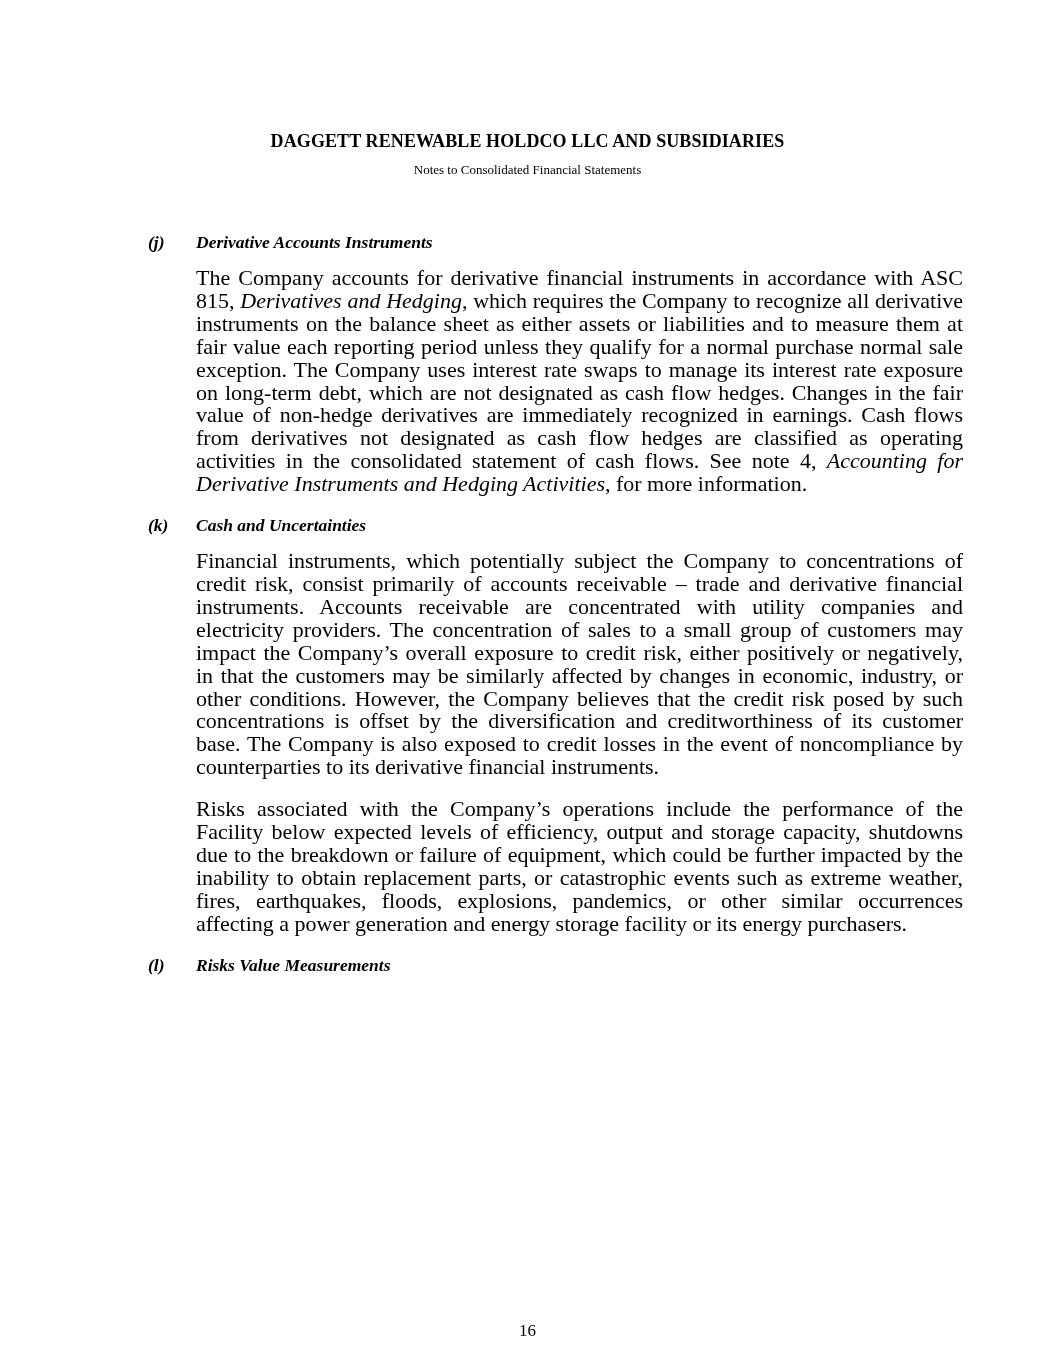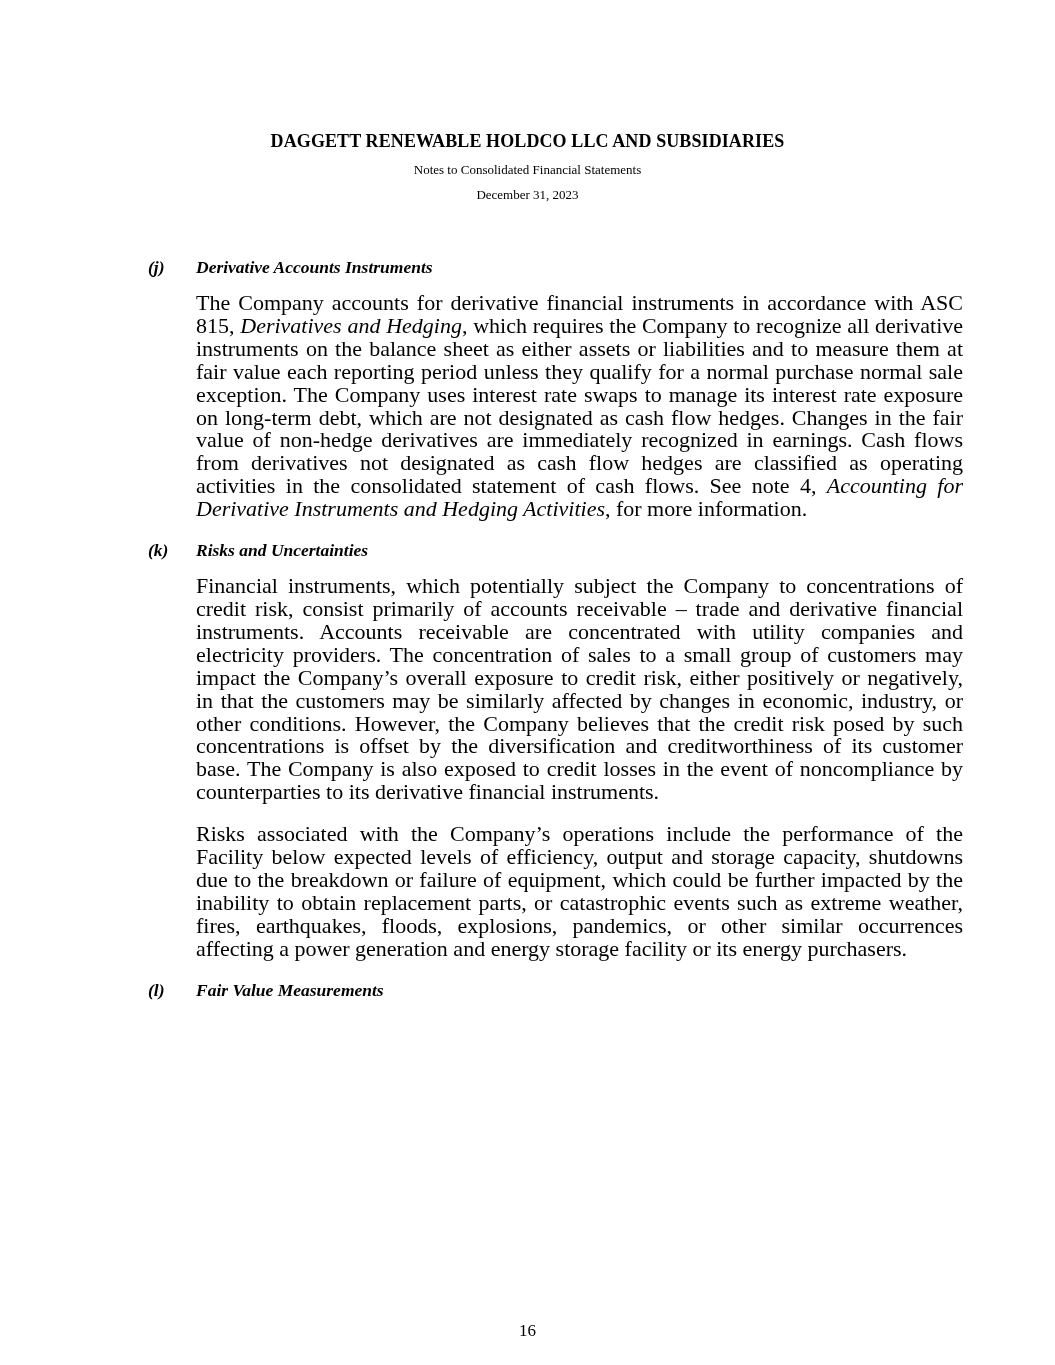--- a/index.html
+++ b/index.html
@@ -68,43 +68,42 @@
     font-size: 17px;
   }
 </style>
 </head>
 <body>
 
 <main class="page">
   <header class="doc-header">
     <h1 class="doc-title">DAGGETT RENEWABLE HOLDCO LLC AND SUBSIDIARIES</h1>
     <p class="doc-sub">Notes to Consolidated Financial Statements</p>
-    <p class="doc-sub">December 31, 2023</p>
   </header>
 
   <div class="sections" id="sections-container">
       <section class="note-section">
         <div class="section-heading">
           <span class="section-label">(j)</span>
           <span class="section-title">Derivative Accounts Instruments</span>
         </div>
         <p class="body-para"><span>The Company accounts for derivative financial instruments in accordance with ASC 815, </span><em>Derivatives and Hedging</em><span>, which requires the Company to recognize all derivative instruments on the balance sheet as either assets or liabilities and to measure them at fair value each reporting period unless they qualify for a normal purchase normal sale exception. The Company uses interest rate swaps to manage its interest rate exposure on long-term debt, which are not designated as cash flow hedges. Changes in the fair value of non-hedge derivatives are immediately recognized in earnings. Cash flows from derivatives not designated as cash flow hedges are classified as operating activities in the consolidated statement of cash flows. See note 4, </span><em>Accounting for Derivative Instruments and Hedging Activities</em><span>, for more information.</span></p>
       </section>
       <section class="note-section">
         <div class="section-heading">
           <span class="section-label">(k)</span>
-          <span class="section-title">Risks and Uncertainties</span>
+          <span class="section-title">Cash and Uncertainties</span>
         </div>
         <p class="body-para"><span>Financial instruments, which potentially subject the Company to concentrations of credit risk, consist primarily of accounts receivable – trade and derivative financial instruments. Accounts receivable are concentrated with utility companies and electricity providers. The concentration of sales to a small group of customers may impact the Company’s overall exposure to credit risk, either positively or negatively, in that the customers may be similarly affected by changes in economic, industry, or other conditions. However, the Company believes that the credit risk posed by such concentrations is offset by the diversification and creditworthiness of its customer base. The Company is also exposed to credit losses in the event of noncompliance by counterparties to its derivative financial instruments.</span></p>
         <p class="body-para"><span>Risks associated with the Company’s operations include the performance of the Facility below expected levels of efficiency, output and storage capacity, shutdowns due to the breakdown or failure of equipment, which could be further impacted by the inability to obtain replacement parts, or catastrophic events such as extreme weather, fires, earthquakes, floods, explosions, pandemics, or other similar occurrences affecting a power generation and energy storage facility or its energy purchasers.</span></p>
       </section>
       <section class="note-section">
         <div class="section-heading">
           <span class="section-label">(l)</span>
-          <span class="section-title">Fair Value Measurements</span>
+          <span class="section-title">Risks Value Measurements</span>
         </div>
       </section>
     </div>
 
   <footer class="doc-footer">
     <span>16</span>
   </footer>
 </main>
 
 </body></html>

